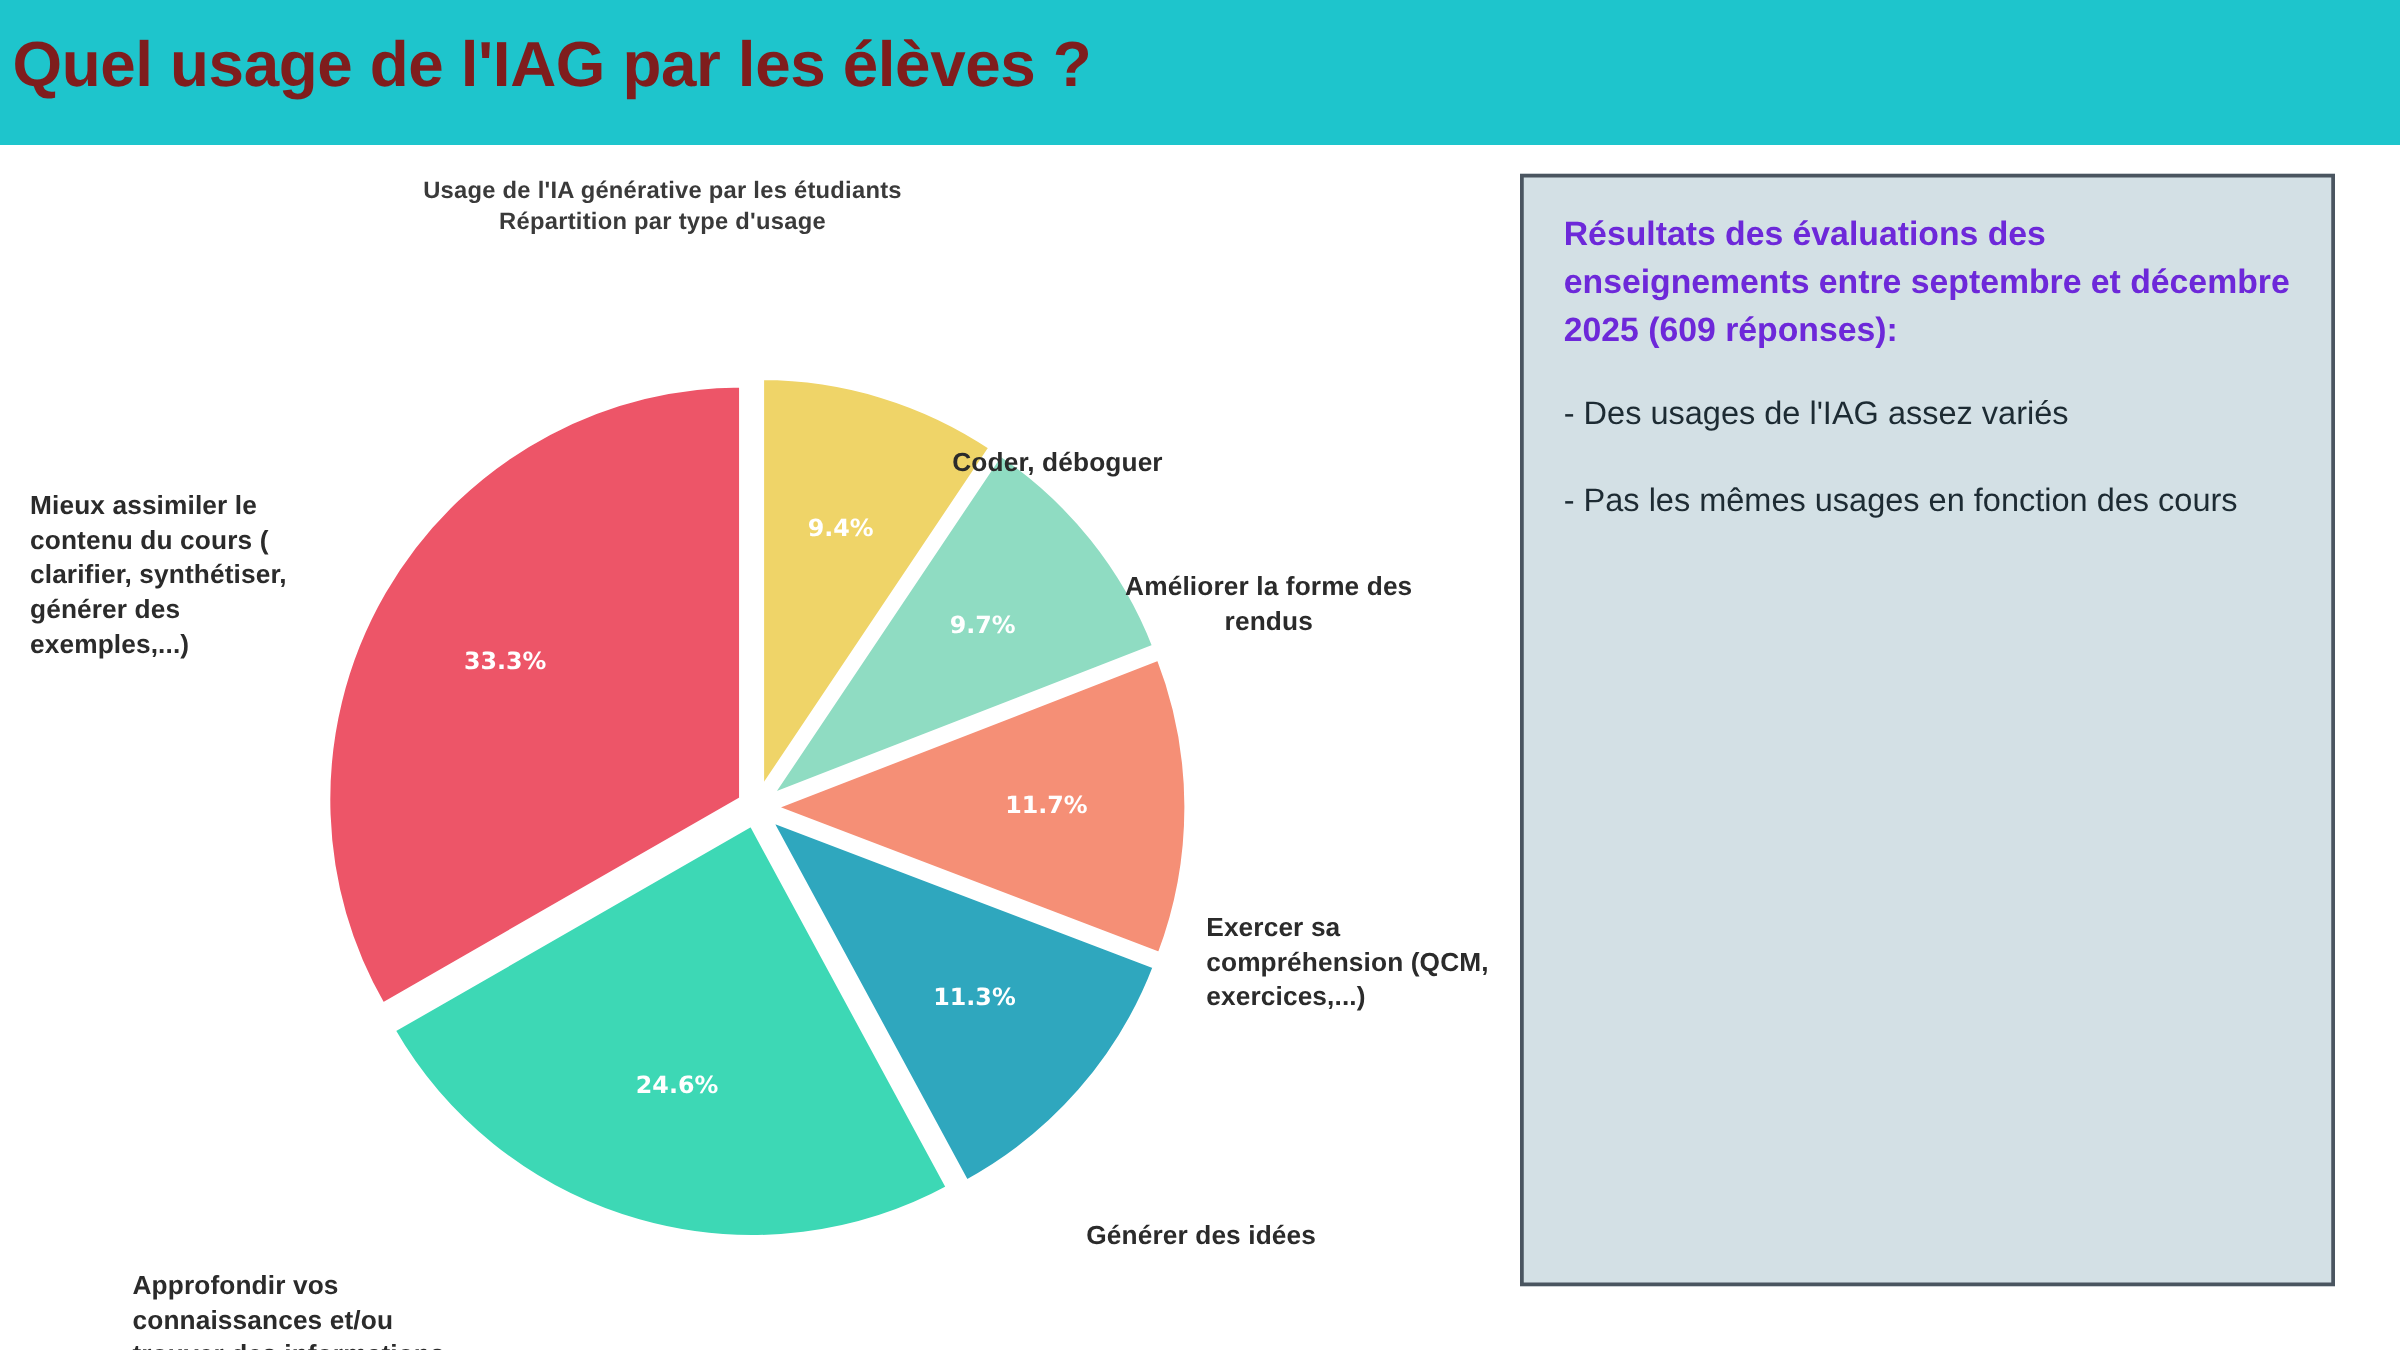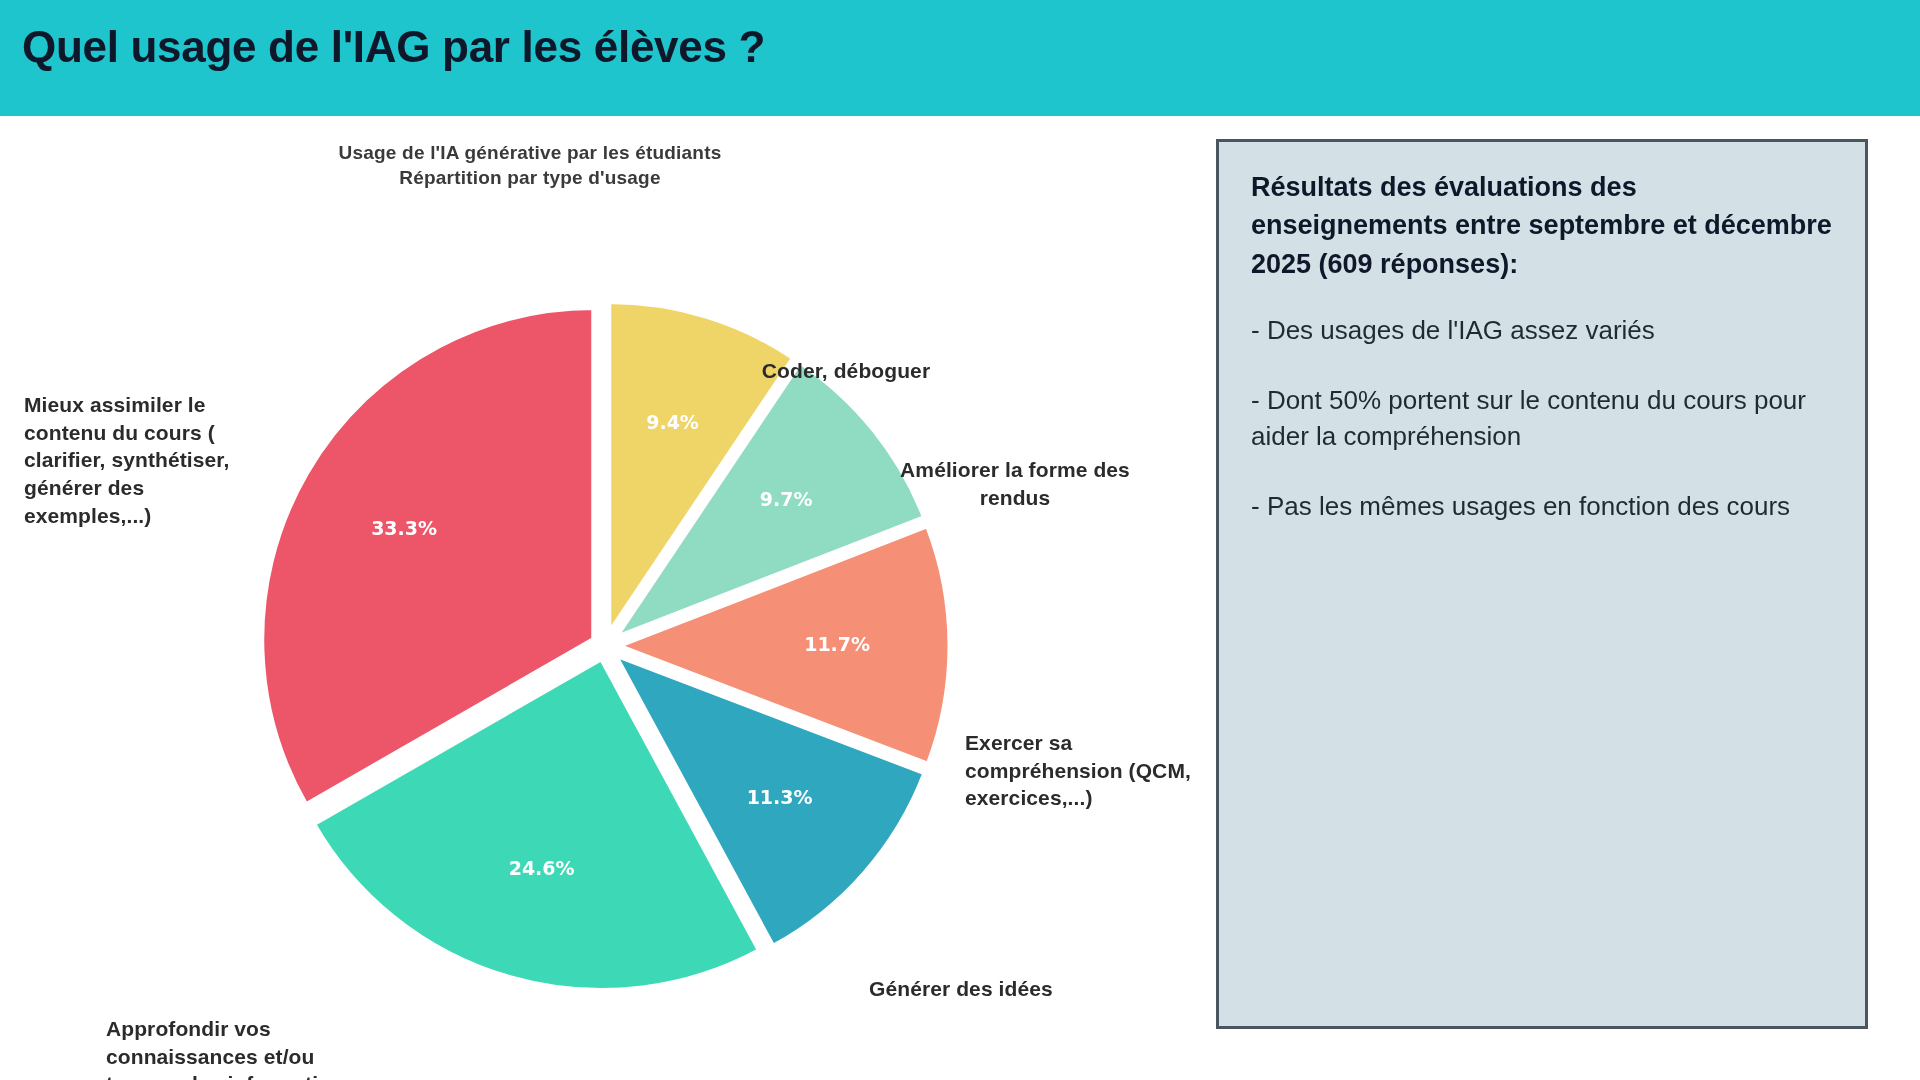--- a/index.html
+++ b/index.html
@@ -11,22 +11,22 @@
     -webkit-font-smoothing:antialiased;
   }
   .slide{position:relative;width:1920px;height:1080px;background:#fff;}
 
   
   .header{
     position:absolute;left:0;top:0;width:1920px;height:116px;
     background:#1EC5CC;
   }
   .header-title{
-    position:absolute;left:22px;top:22px;
-    font-size:44px;font-weight:bold;color:#0f172a;
+    position:absolute;left:10px;top:22px;
+    font-size:51px;font-weight:bold;color:#7f1d1d;
     letter-spacing:-0.3px;white-space:nowrap;
   }
 
   
   .chart-area{position:absolute;left:0;top:116px;width:1215px;height:964px;}
 
   .chart-title{
     position:absolute;left:0;top:25px;width:1060px;
     text-align:center;
     font-size:19px;font-weight:bold;color:#3a3a3a;
@@ -59,21 +59,21 @@
   
   .panel{
     position:absolute;left:1216px;top:139px;
     width:652px;height:890px;
     background:#D3E0E5;
     border:3px solid #4A5560;
     box-sizing:border-box;
   }
   .panel-inner{padding:26px 32px 0 32px;}
   .panel-heading{
-    font-size:27px;font-weight:bold;color:#0f172a;
+    font-size:27px;font-weight:bold;color:#6d28d9;
     line-height:1.42;margin:0 0 30px 0;
   }
   .panel-item{
     font-size:26px;color:#1d2b33;
     line-height:1.38;margin:0 0 34px 0;
     font-weight:400;
   }
 </style>
 </head>
 <body>
@@ -118,19 +118,18 @@
     <div class="pie-label lbl-exercer">Exercer sa compréhension (QCM, exercices,...)</div>
     <div class="pie-label lbl-generer">Générer des idées</div>
     <div class="pie-label lbl-approfondir">Approfondir vos connaissances et/ou trouver des informations externes au cours</div>
   </div>
 
   <div class="panel">
     <div class="panel-inner">
       <div class="panel-heading">Résultats des évaluations des enseignements entre septembre et décembre 2025  (609 réponses):</div>
       <div id="panel-items">
           <div class="panel-item">- Des usages de l'IAG assez variés</div>
-          <div class="panel-item">- Dont 50% portent sur le contenu du cours pour aider la compréhension</div>
           <div class="panel-item">- Pas les mêmes usages en fonction des cours</div>
         </div>
     </div>
   </div>
 
 </div>
 
 </body></html>

